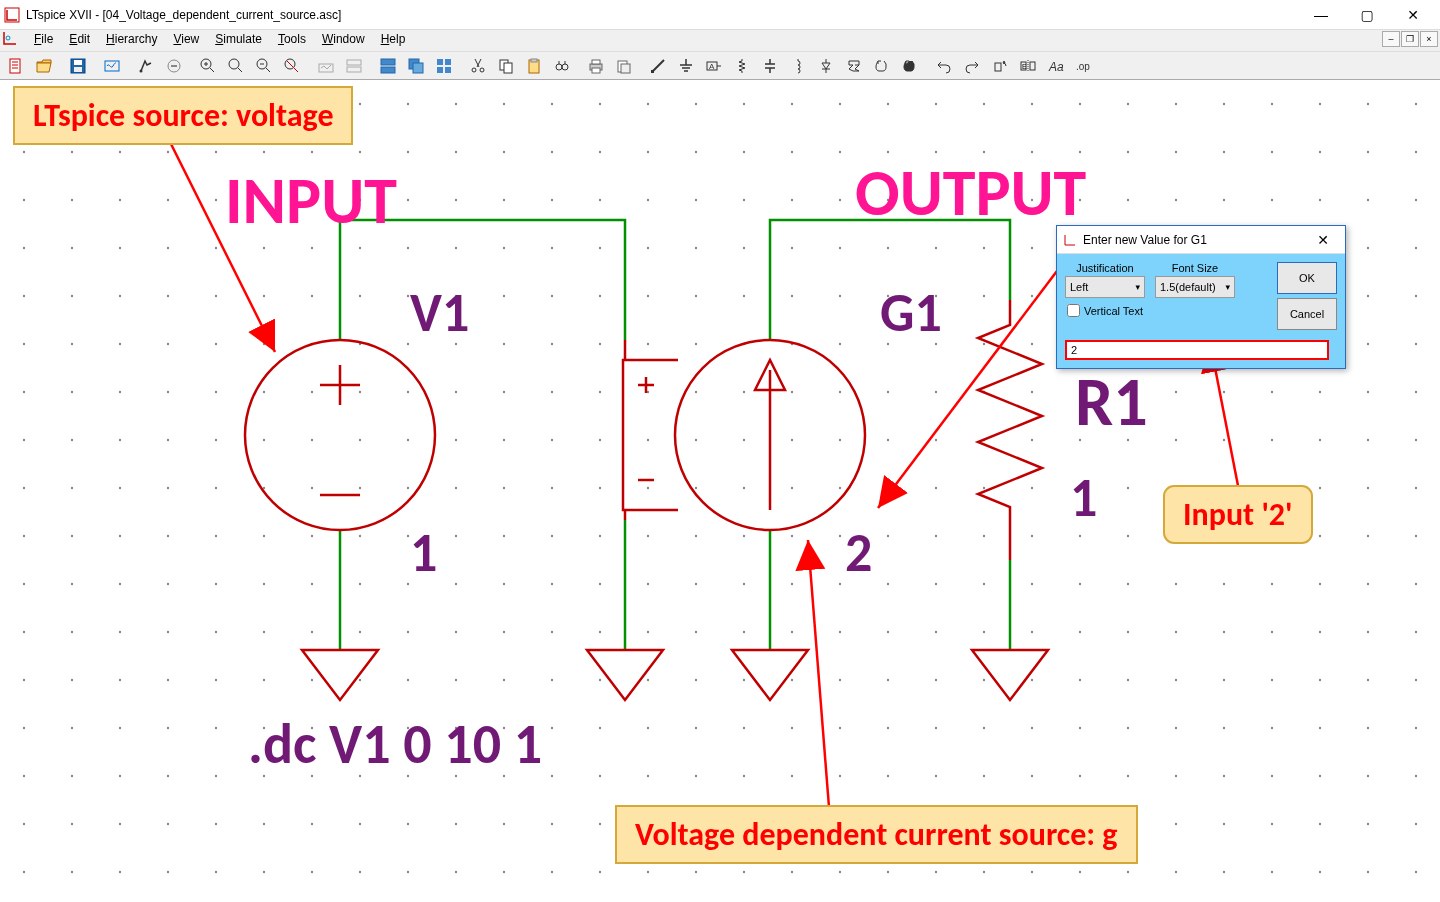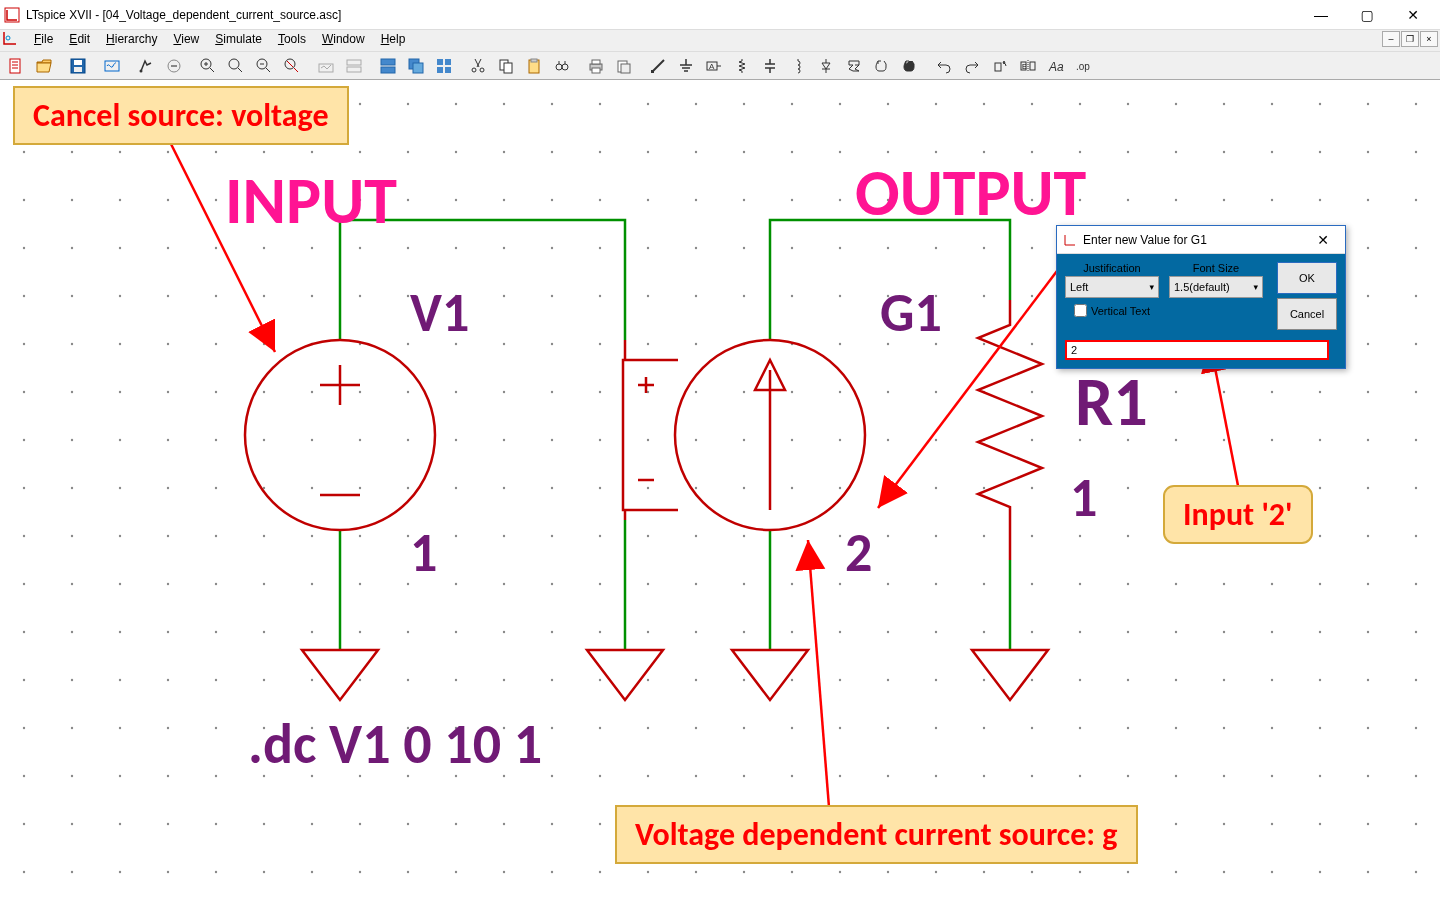--- a/index.html
+++ b/index.html
@@ -30,28 +30,28 @@
   .grid-dot { fill: #888; }
   
   
   .annotation-box { position: absolute; background: #ffe4a8; border: 2px solid #d4a93a; padding: 8px 18px; color: #ff0000; font-weight: bold; font-size: 32px; font-family: Calibri, sans-serif; white-space: nowrap; }
   
   
   .schem-label { position: absolute; font-family: Calibri, Arial, sans-serif; font-weight: 900; color: #701a75; }
   .pink-label { color: #ff1493; font-size: 66px; font-weight: 900; font-family: Calibri, Arial, sans-serif; }
   
   
-  .dialog { position: absolute; background: #0369a1; border: 1px solid #2a6bc0; box-shadow: 2px 2px 6px rgba(0,0,0,0.3); width: 290px; }
+  .dialog { position: absolute; background: #7dd3fc; border: 1px solid #2a6bc0; box-shadow: 2px 2px 6px rgba(0,0,0,0.3); width: 290px; }
   .dialog-title { height: 28px; background: #fff; display: flex; align-items: center; padding: 0 6px; font-size: 12px; border-bottom: 1px solid #ddd; }
   .dialog-title-icon { width: 14px; height: 14px; margin-right: 6px; }
   .dialog-title-text { flex: 1; }
   .dialog-close { width: 32px; height: 24px; display: flex; align-items: center; justify-content: center; font-size: 14px; }
   .dialog-body { padding: 8px; position: relative; }
   .dlg-label { font-size: 11px; }
-  .dlg-select { width: 94px; height: 22px; border: 1px solid #999; background: #e8e8e8; font-size: 11px; padding: 0 4px; display: flex; align-items: center; justify-content: space-between; }
+  .dlg-select { width: 80px; height: 22px; border: 1px solid #999; background: #e8e8e8; font-size: 11px; padding: 0 4px; display: flex; align-items: center; justify-content: space-between; }
   .dlg-select::after { content: "▾"; font-size: 9px; }
   .dlg-btn { width: 60px; height: 32px; border: 1px solid #888; background: #e8e8e8; font-size: 11px; display: flex; align-items: center; justify-content: center; }
   .dlg-btn.default { border: 1px solid #2a6bc0; }
   .dlg-check { display: flex; align-items: center; gap: 4px; font-size: 11px; }
   .dlg-check input { width: 13px; height: 13px; }
   .dlg-input { width: 264px; height: 20px; border: 2px solid #ff0000; background: #fff; padding: 0 4px; font-size: 11px; }
   
   svg text { user-select: none; }
 </style>
 </head>
@@ -386,21 +386,21 @@
 
 <div class="schem-label" style="left:410px; top:200px; font-size:54px;">V1</div>
 <div class="schem-label" style="left:410px; top:440px; font-size:54px;">1</div>
 <div class="schem-label" style="left:880px; top:200px; font-size:54px;">G1</div>
 <div class="schem-label" style="left:845px; top:440px; font-size:54px;">2</div>
 <div class="schem-label" style="left:1075px; top:280px; font-size:68px;">R1</div>
 <div class="schem-label" style="left:1070px; top:385px; font-size:54px;">1</div>
 <div class="schem-label" style="left:248px; top:630px; font-size:56px;">.dc V1 0 10 1</div>
 
 
-<div class="annotation-box" style="left:13px; top:6px;">Cancel source: voltage</div>
+<div class="annotation-box" style="left:13px; top:6px;">LTspice source: voltage</div>
 <div class="annotation-box" style="left:615px; top:725px;">Voltage dependent current source: g</div>
 <div class="annotation-box" style="left:1163px; top:405px;border-radius:11px;">Input '2'</div>
 
 
 <div class="dialog" style="left:1056px; top:145px;">
   <div class="dialog-title">
     <svg class="dialog-title-icon" viewBox="0 0 14 14">
           <path d="M2 2v10h10" stroke="#c00" fill="none"></path>
         </svg>
     <span class="dialog-title-text">Enter new Value for G1</span>

